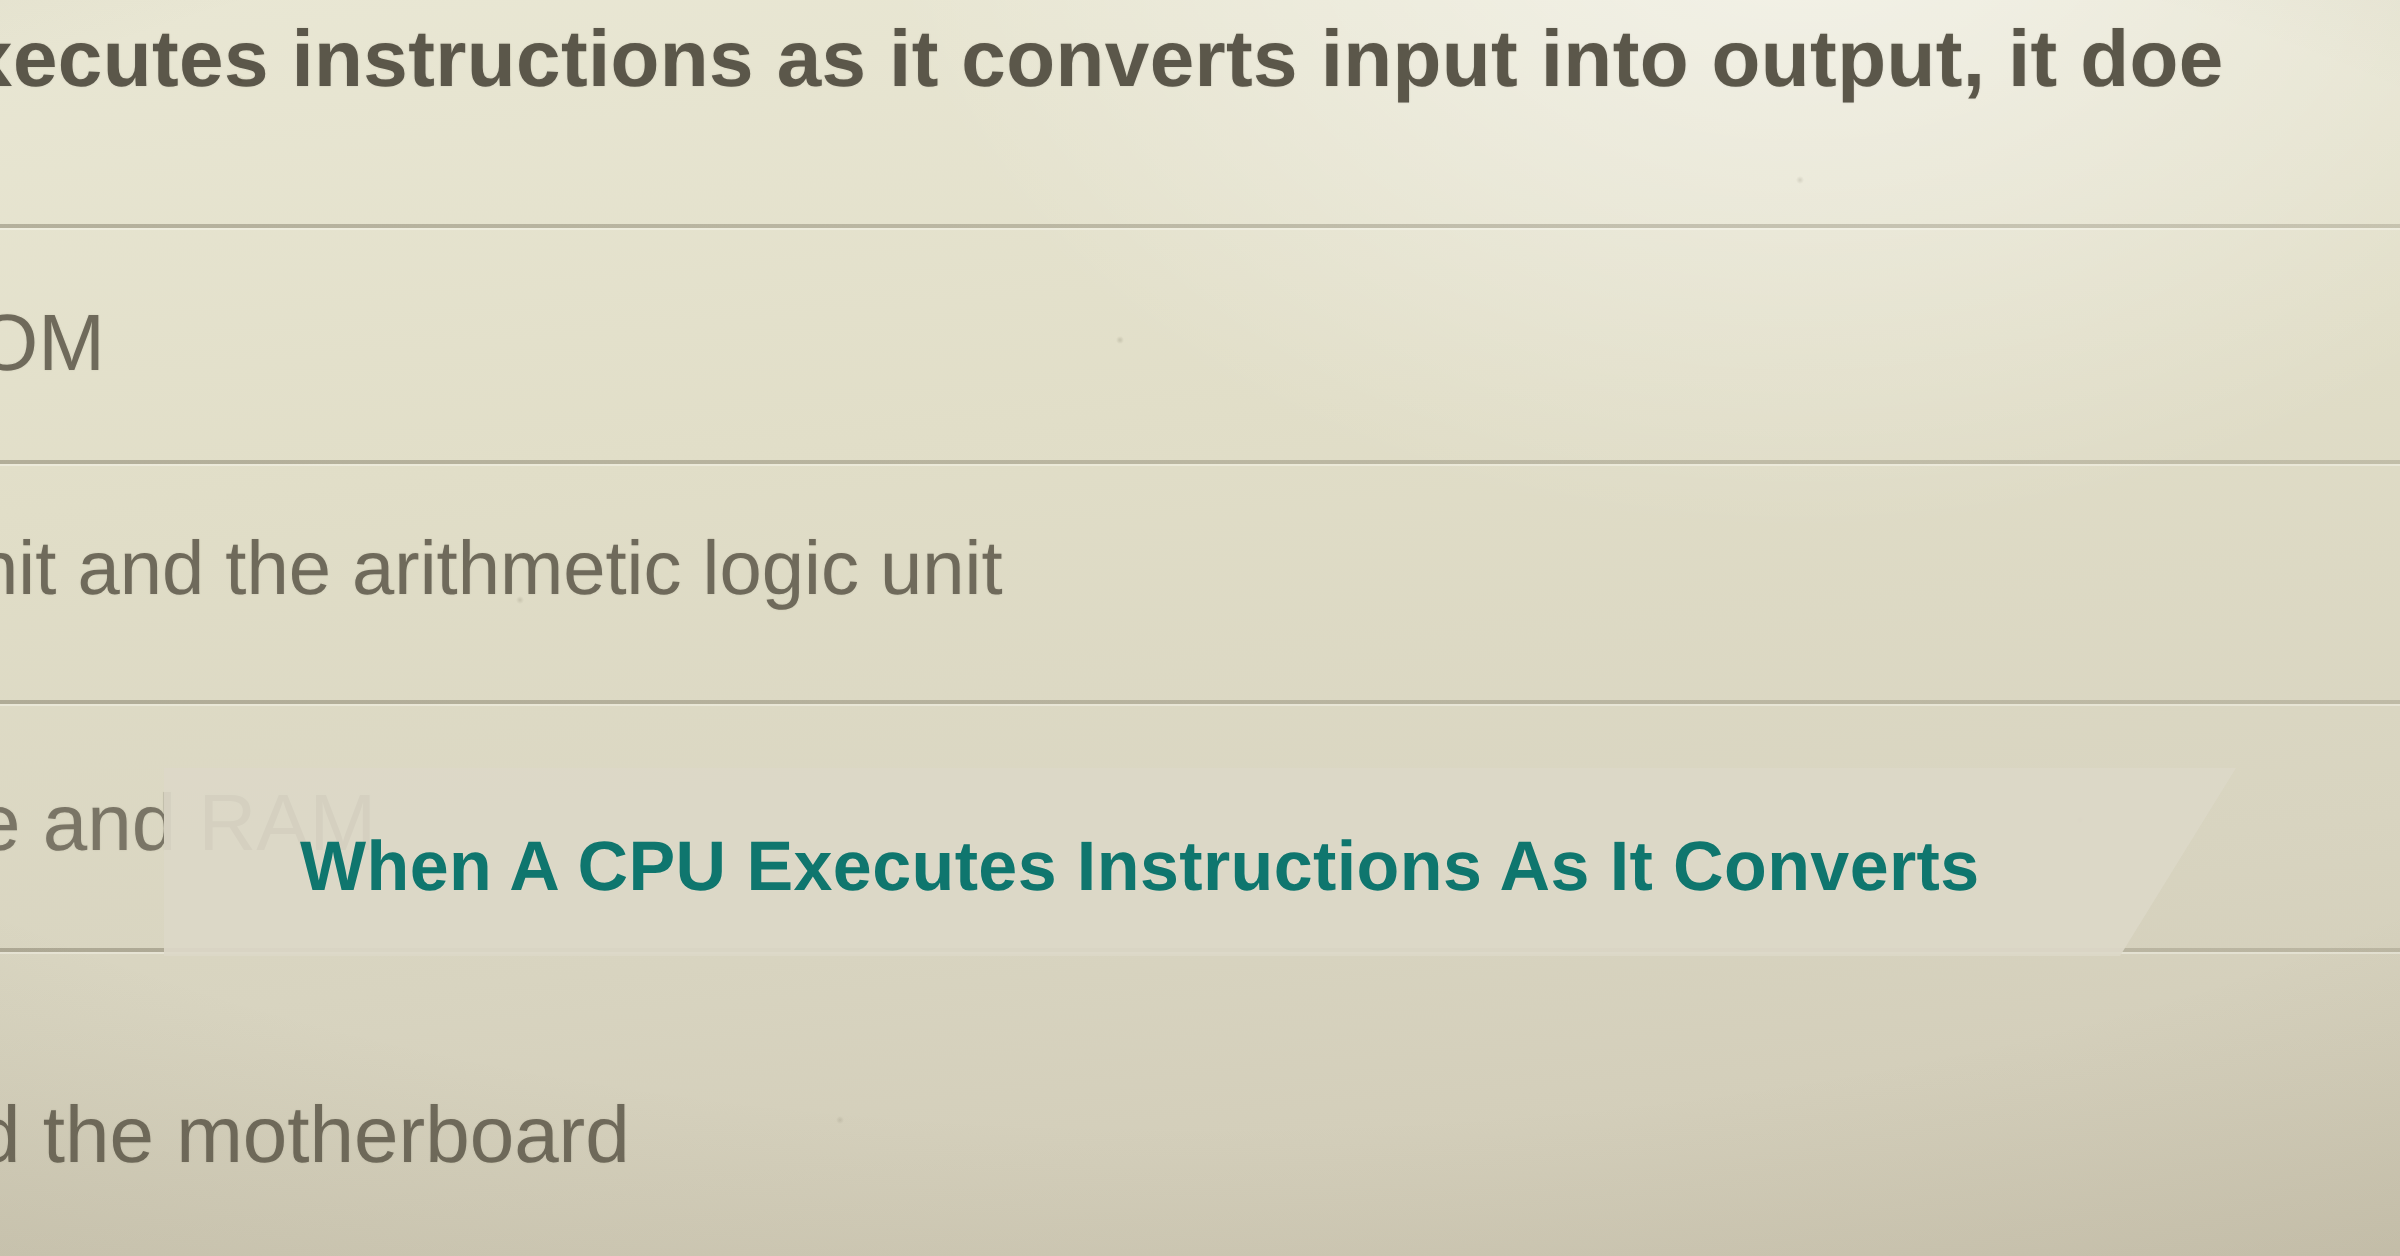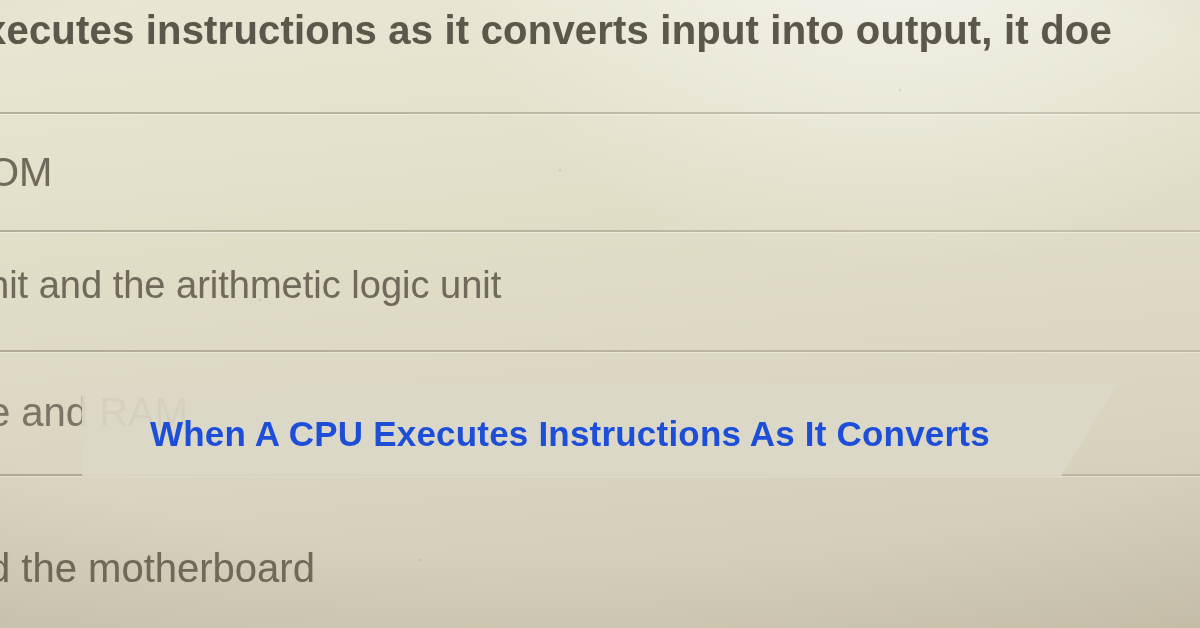--- a/index.html
+++ b/index.html
@@ -88,21 +88,21 @@
       height: 94px;
       background: rgba(220,216,200,0.92);
       box-shadow: 0 2px 6px rgba(40,38,28,0.25);
       display: flex;
       align-items: center;
       clip-path: polygon(0 0, 100% 0, calc(100% - 58px) 100%, 0 100%);
     }
     .banner .title {
       font-size: 35px;
       font-weight: 800;
-      color: #1d4ed8;
+      color: #0f766e;
       padding-left: 68px;
       padding-top: 6px;
       letter-spacing: 0.2px;
     }
   </style>
 </head>
 <body>
 
 <div class="bg"></div>
 

